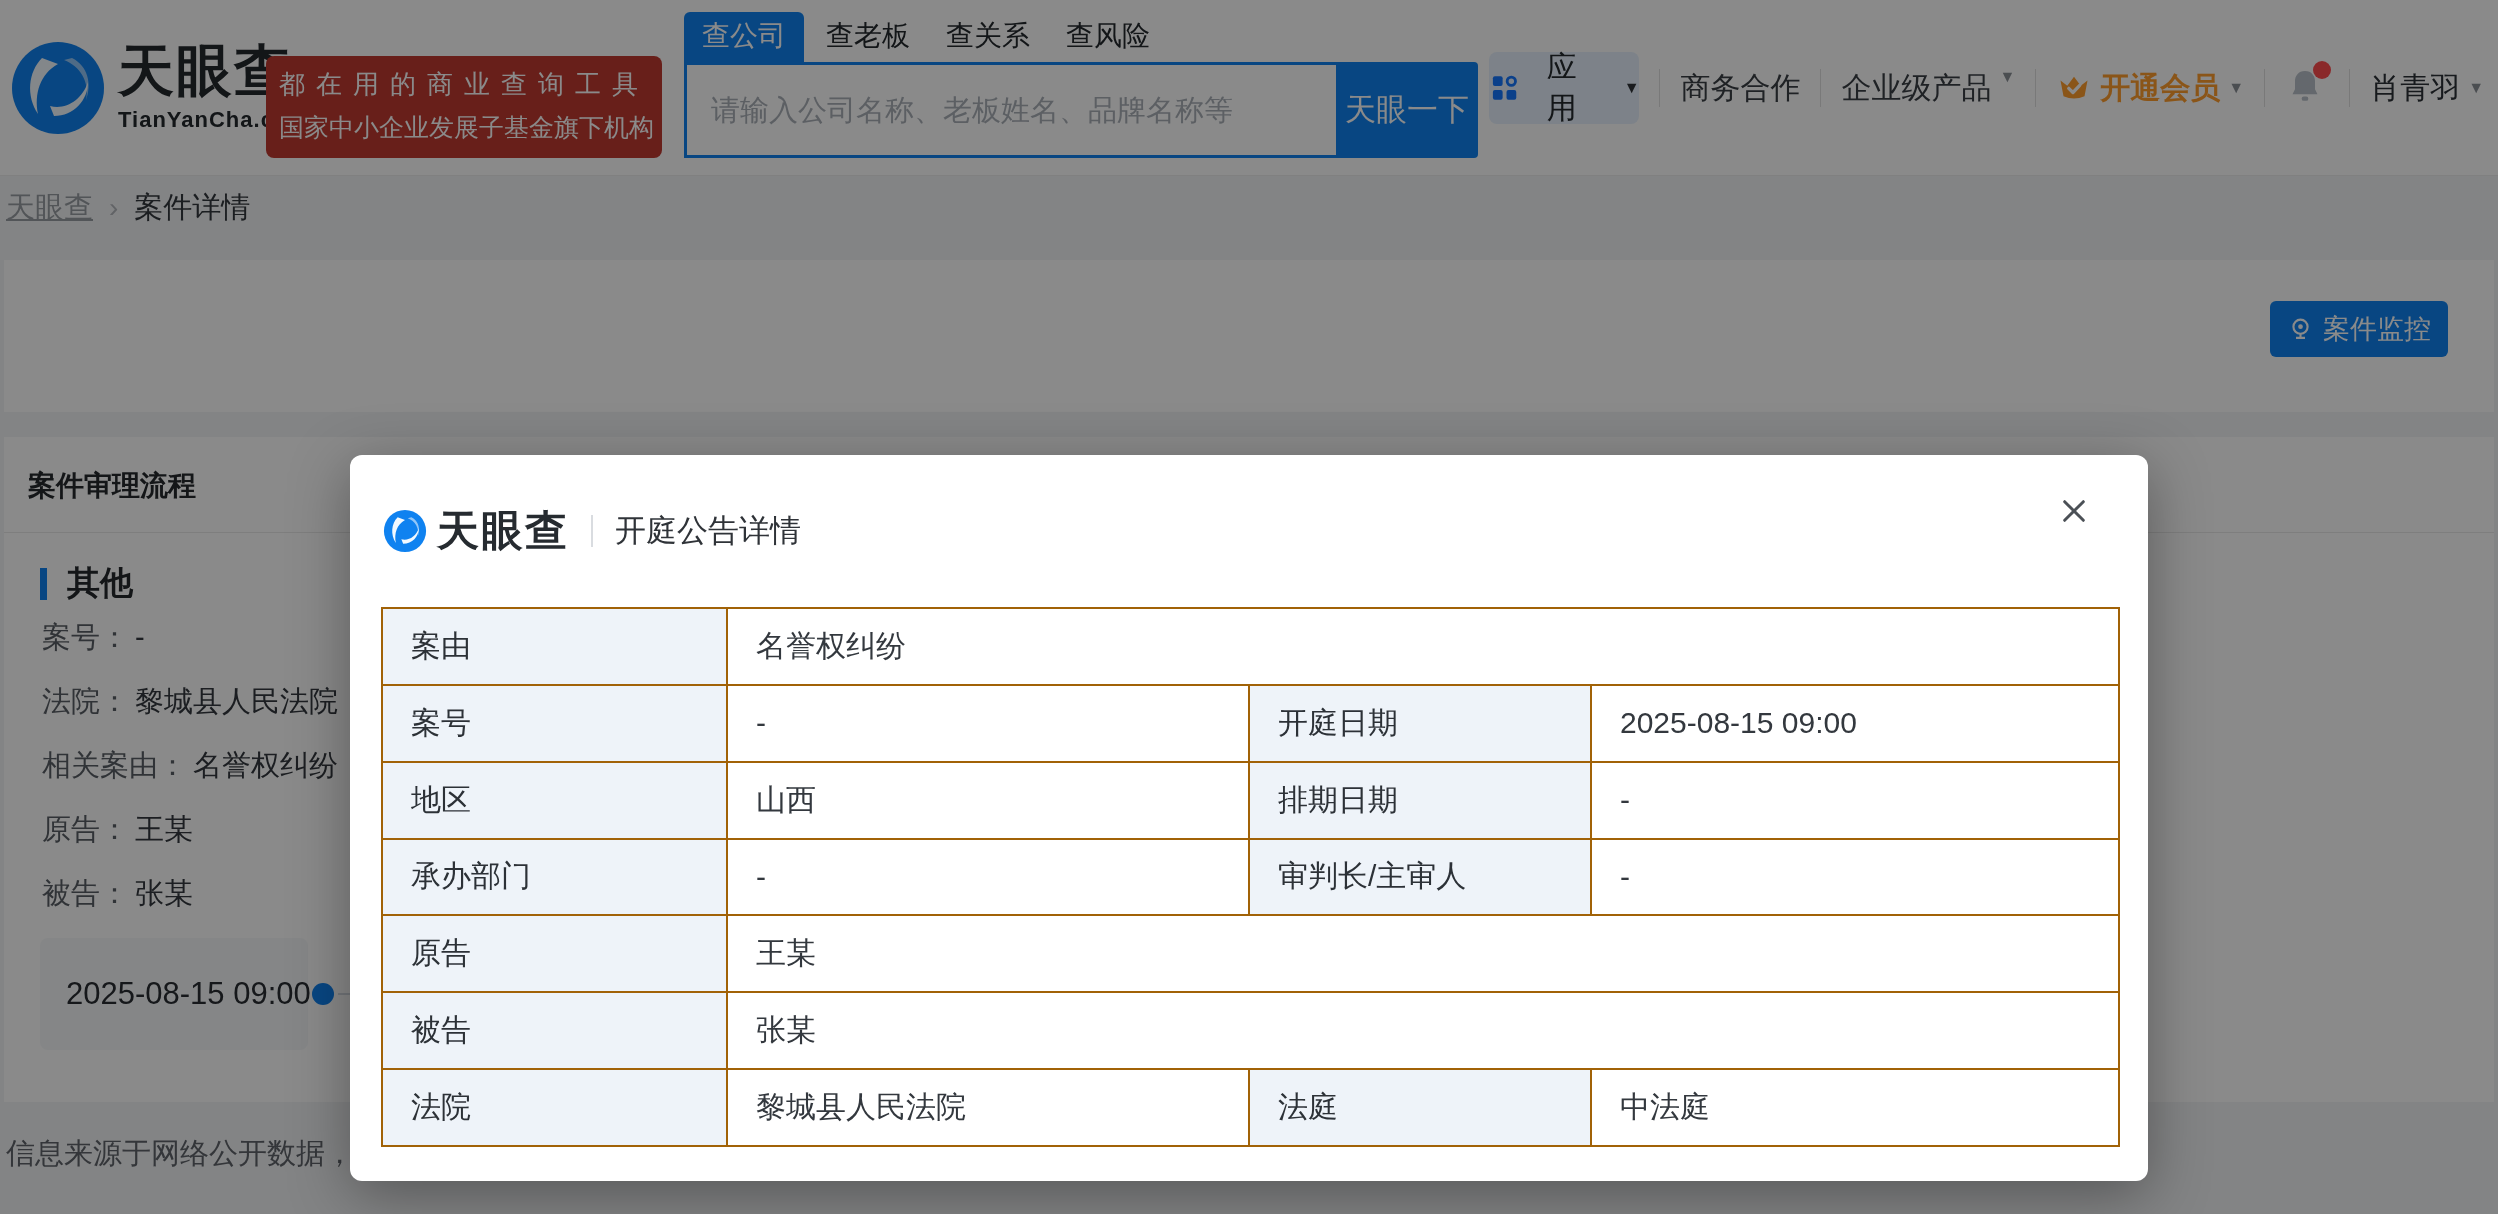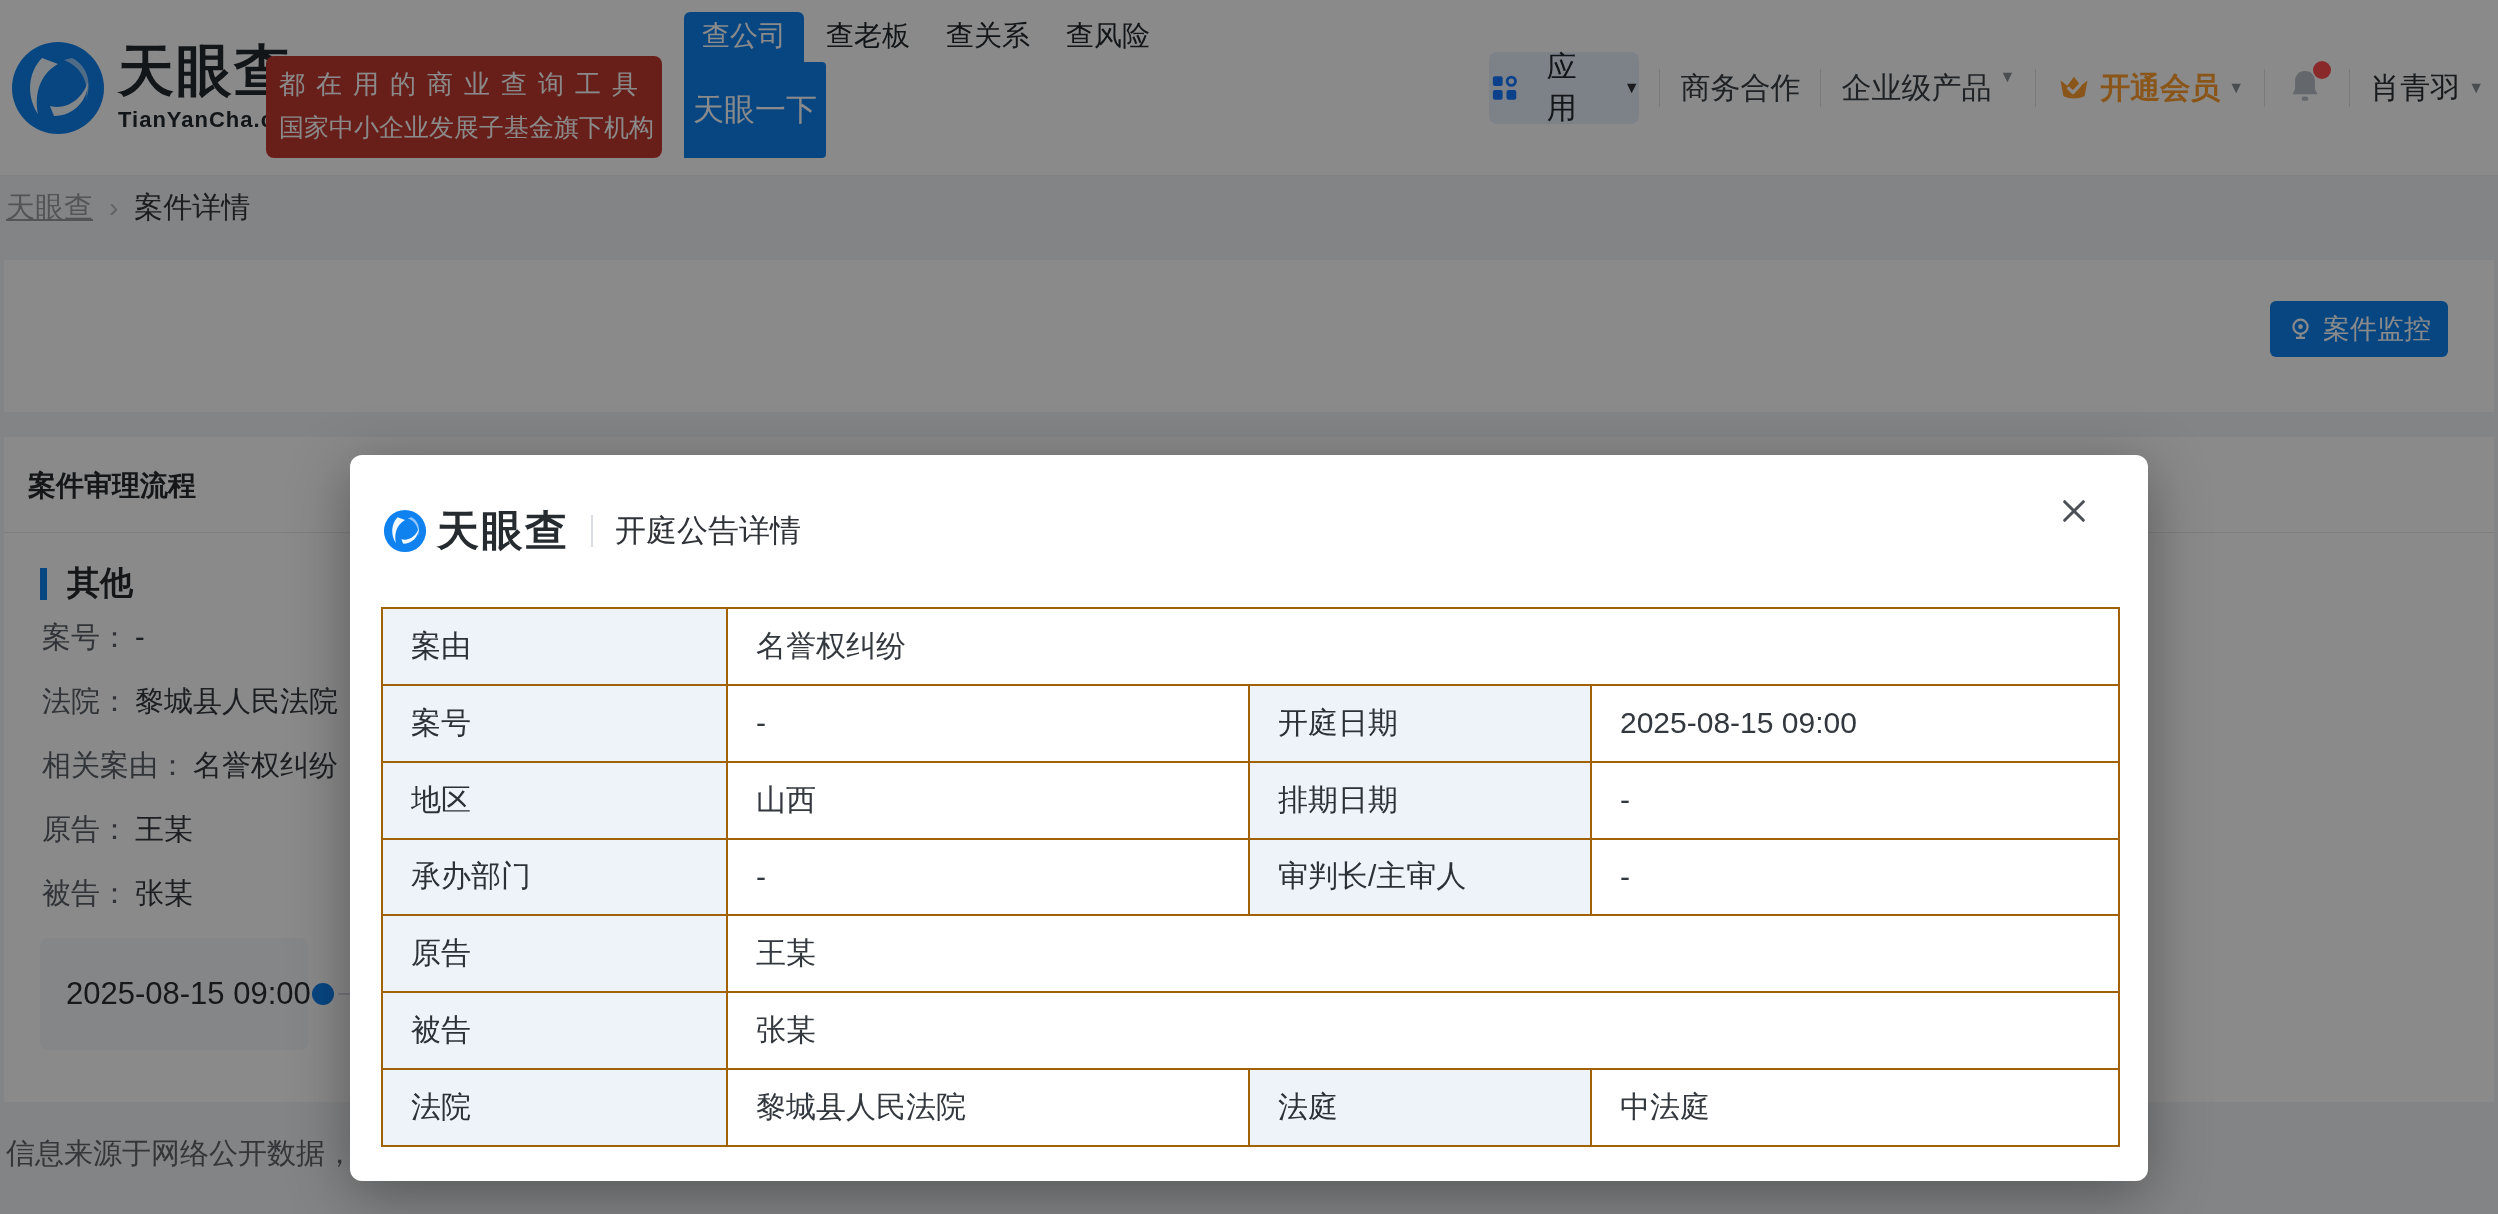--- a/index.html
+++ b/index.html
@@ -119,20 +119,21 @@
     </div>
 
     <div class="search">
       <div class="tabs">
           <div class="tab active">查公司</div>
           <div class="tab">查老板</div>
           <div class="tab">查关系</div>
           <div class="tab">查风险</div>
         </div>
       <div class="search-row">
+        <input class="search-input" type="text" placeholder="请输入公司名称、老板姓名、品牌名称等" style="">
         <button class="search-btn">天眼一下</button>
       </div>
     </div>
 
     <div class="nav">
       <div class="apps-box">
         <svg viewBox="0 0 24 24">
           <rect x="3" y="3" width="7.5" height="7.5" rx="1.5" fill="#1677ff"></rect>
           <circle cx="17.2" cy="6.8" r="3.2" fill="none" stroke="#1677ff" stroke-width="2.2"></circle>
           <rect x="3" y="13.5" width="7.5" height="7.5" rx="1.5" fill="#1677ff"></rect>

